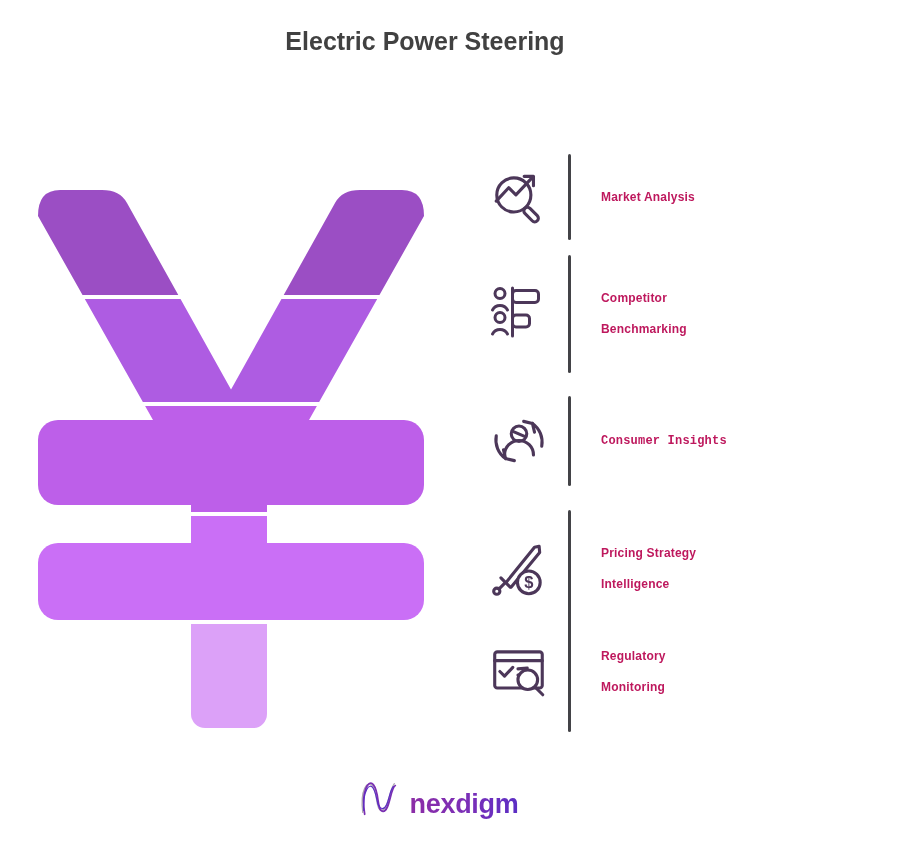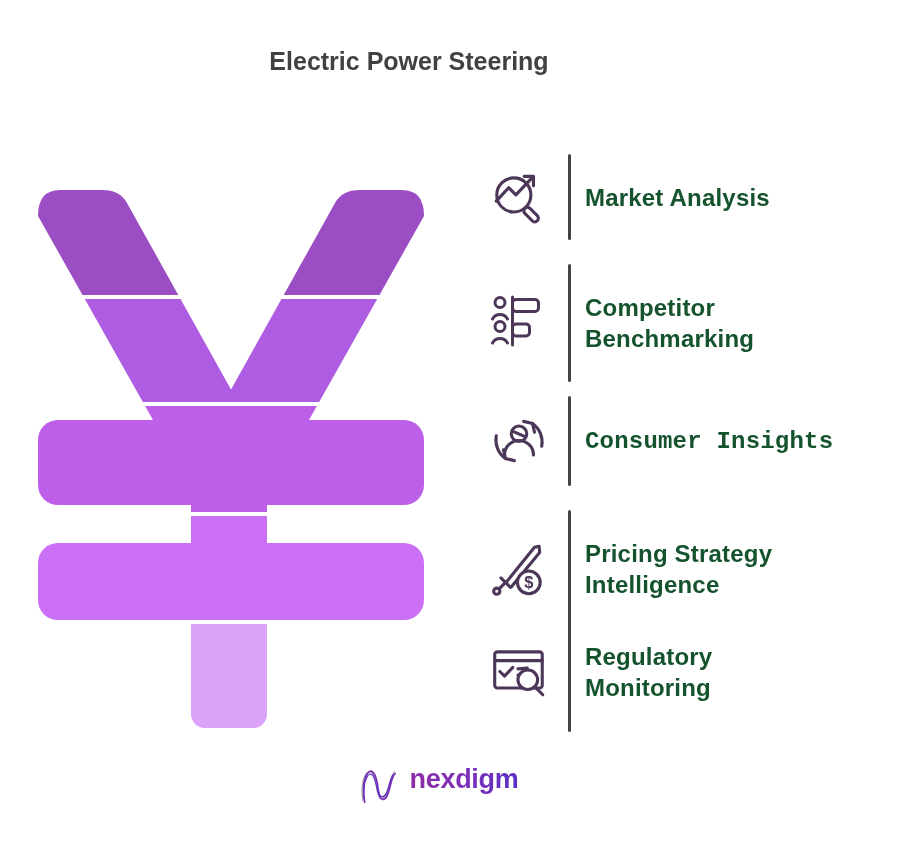--- a/index.html
+++ b/index.html
@@ -2,43 +2,43 @@
 <html><head>
 <meta charset="utf-8">
 <style>
   html,body{margin:0;padding:0;background:#ffffff;}
   .canvas{
     position:relative;width:898px;height:849px;background:#ffffff;overflow:hidden;
     font-family:"Liberation Sans", sans-serif;
   }
   
   .title{
-    position:absolute;top:26px;left:0;width:818px;text-align:center;
-    color:#414141;font-weight:bold;font-size:25px;line-height:31px;margin-top:20px;
+    position:absolute;top:26px;left:16px;width:818px;text-align:center;
+    color:#414141;font-weight:bold;font-size:25px;line-height:31px;
   }
   
   .yen{position:absolute;left:28px;top:180px;}
   
   .services{position:absolute;left:486px;top:0;width:400px;}
   .row{position:absolute;left:0;display:flex;align-items:center;width:400px;}
   .row1{top:154px;height:86px;}
-  .row2{top:264px;height:118px;}
+  .row2{top:255px;height:118px;}
   .row3{top:396px;height:90px;font-family:Liberation Mono, monospace;}
   .row4{top:510px;height:118px;}
   .row5{top:612px;height:120px;}
   .iconbox{width:66px;display:flex;justify-content:center;align-items:center;flex:0 0 66px;}
   .divider{width:3px;align-self:stretch;background:#434347;border-radius:2px;margin-left:16px;flex:0 0 3px;}
   .label{
-    margin-left:14px;color:#14532d;font-weight:bold;font-size:24px;line-height:31px;
+    margin-left:30px;color:#be185d;font-weight:bold;font-size:12px;line-height:31px;
     white-space:pre-line;letter-spacing:0.2px;
   }
   
   .footer{
     position:absolute;top:764px;left:0;width:876px;height:56px;
-    display:flex;justify-content:center;align-items:flex-start;gap:8px;
+    display:flex;justify-content:center;align-items:flex-end;gap:8px;
   }
   .brand-text{
     font-size:27px;font-weight:bold;letter-spacing:-0.3px;
     color:#7a2db4;
     background:linear-gradient(90deg,#8c2da6 0%,#7a2fb8 55%,#5b2ec4 100%);
     -webkit-background-clip:text;
     -webkit-text-fill-color:transparent;
   }
 </style>
 </head>

